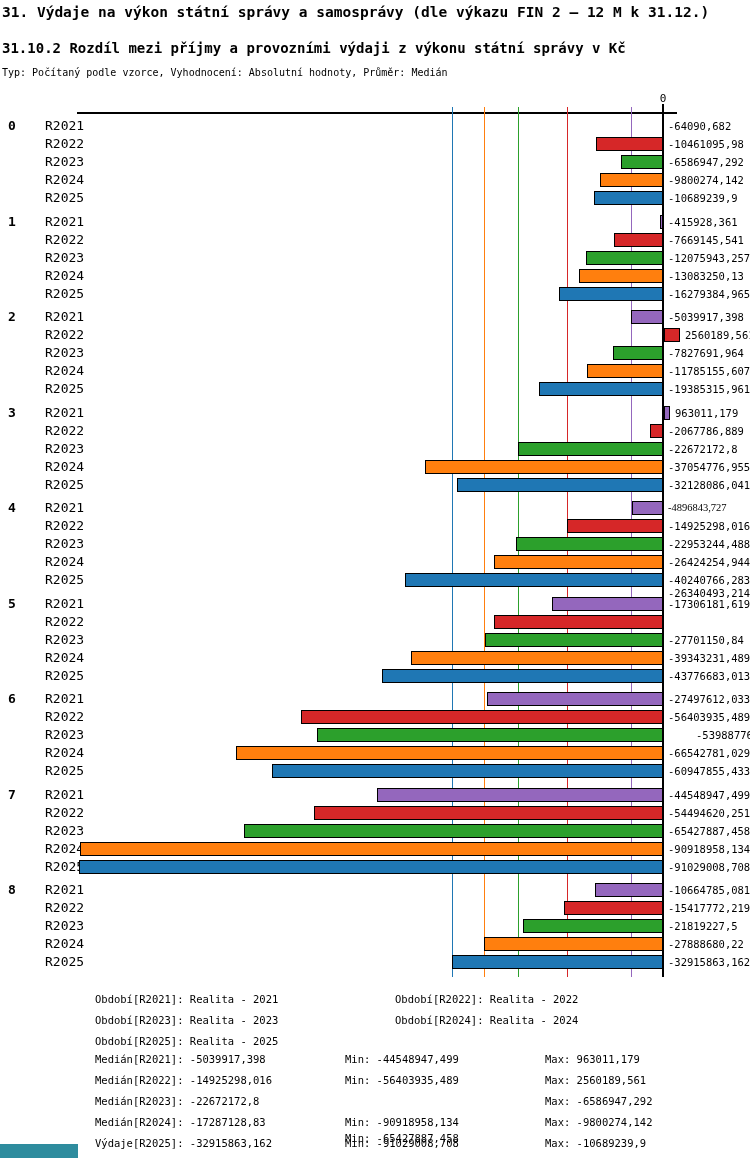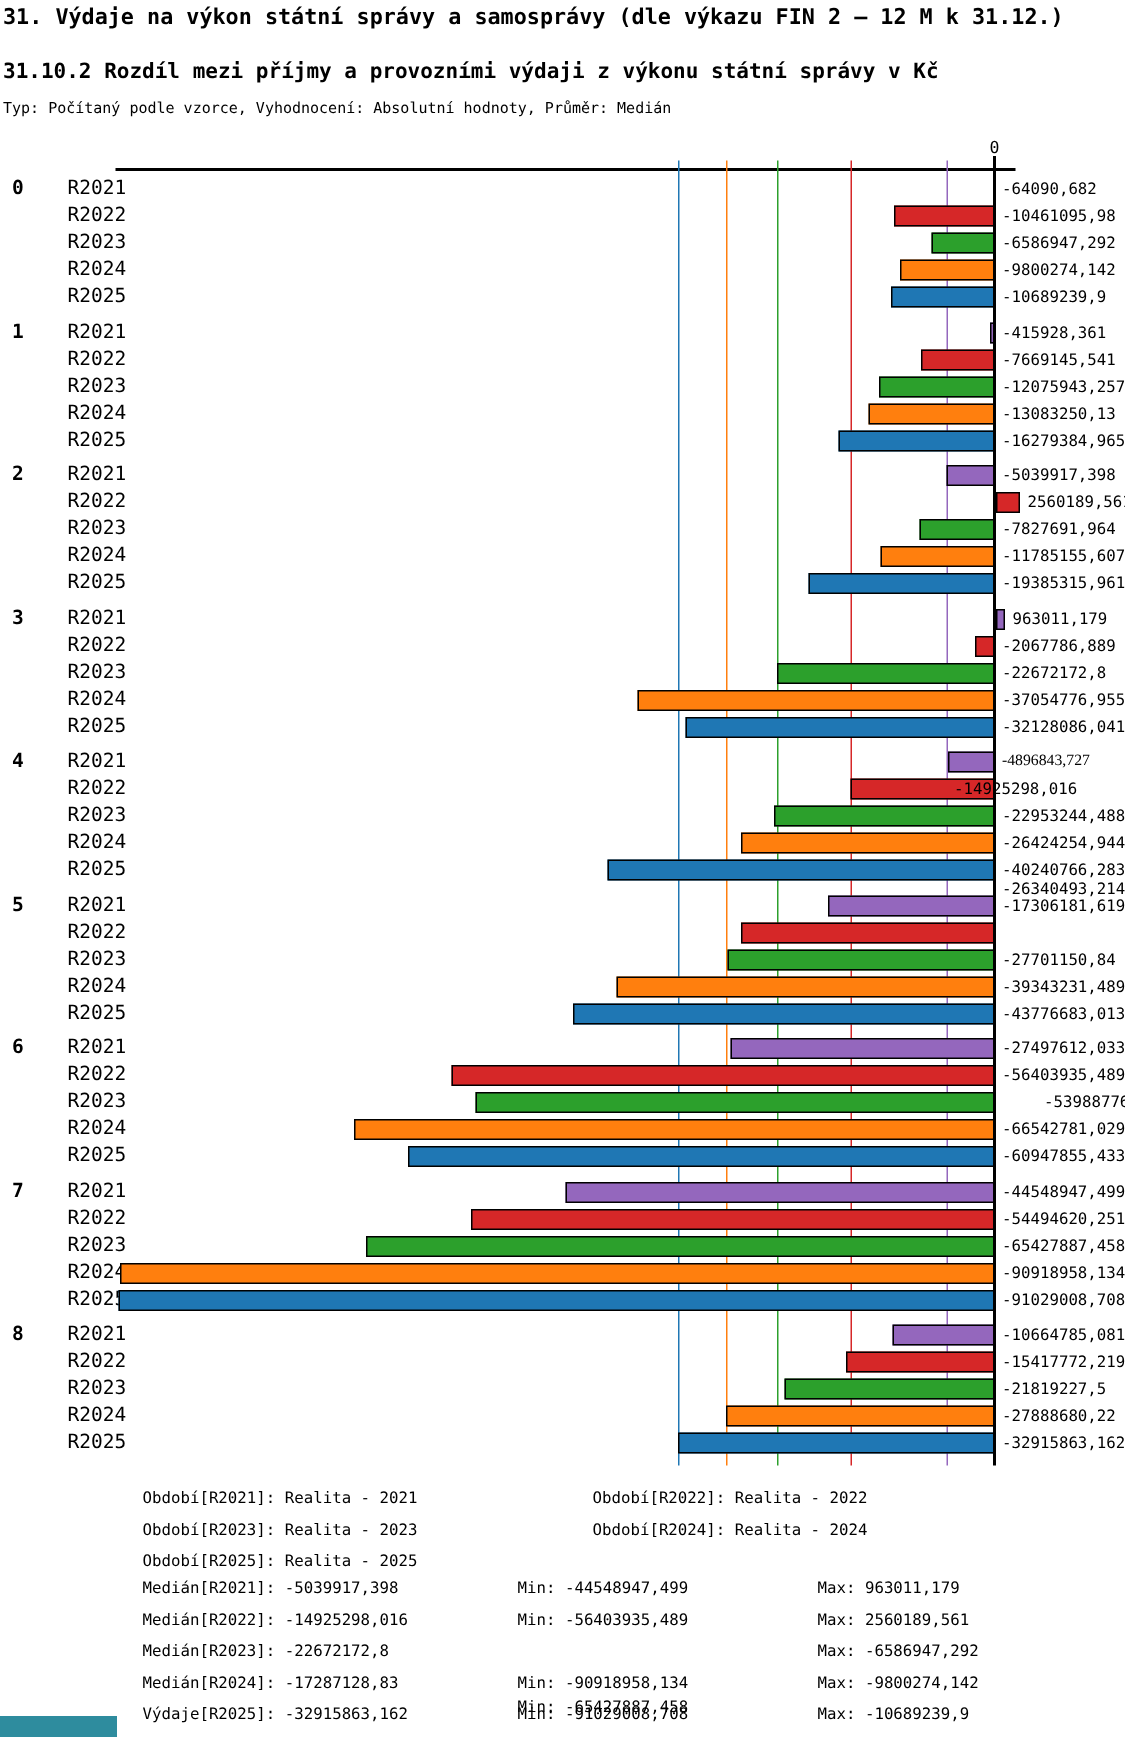--- a/index.html
+++ b/index.html
@@ -101,21 +101,21 @@
     <div class="vlabel" style="top: 457.8px; left: 668px;">-37054776,955</div>
     <div class="rlabel" style="top: 475.9px;">R2025</div>
     <div class="bar" style="top: 477.9px; width: 206px; left: 457px; background: rgb(31, 119, 180);"></div>
     <div class="vlabel" style="top: 475.9px; left: 668px;">-32128086,041</div>
     <div class="glabel" style="top: 499px;">4</div>
     <div class="rlabel" style="top: 499px;">R2021</div>
     <div class="bar" style="top: 501px; width: 31px; left: 632px; background: rgb(148, 103, 189);"></div>
     <div class="vlabel" style="top: 499px; left: 668px; font-family: Liberation Serif, serif;">-4896843,727</div>
     <div class="rlabel" style="top: 517.1px;">R2022</div>
     <div class="bar" style="top: 519.1px; width: 96px; left: 567px; background: rgb(214, 39, 40);"></div>
-    <div class="vlabel" style="top: 517.1px; left: 636px;">-14925298,016</div>
+    <div class="vlabel" style="top: 517.1px; left: 668px;">-14925298,016</div>
     <div class="rlabel" style="top: 535.2px;">R2023</div>
     <div class="bar" style="top: 537.2px; width: 147px; left: 516px; background: rgb(44, 160, 44);"></div>
     <div class="vlabel" style="top: 535.2px; left: 668px;">-22953244,488</div>
     <div class="rlabel" style="top: 553.3px;">R2024</div>
     <div class="bar" style="top: 555.3px; width: 169px; left: 494px; background: rgb(255, 127, 14);"></div>
     <div class="vlabel" style="top: 553.3px; left: 668px;">-26424254,944</div>
     <div class="rlabel" style="top: 571.4px;">R2025</div>
     <div class="bar" style="top: 573.4px; width: 258px; left: 405px; background: rgb(31, 119, 180);"></div>
     <div class="vlabel" style="top: 571.4px; left: 668px;">-40240766,283</div>
     <div class="glabel" style="top: 594.5px;">5</div>

